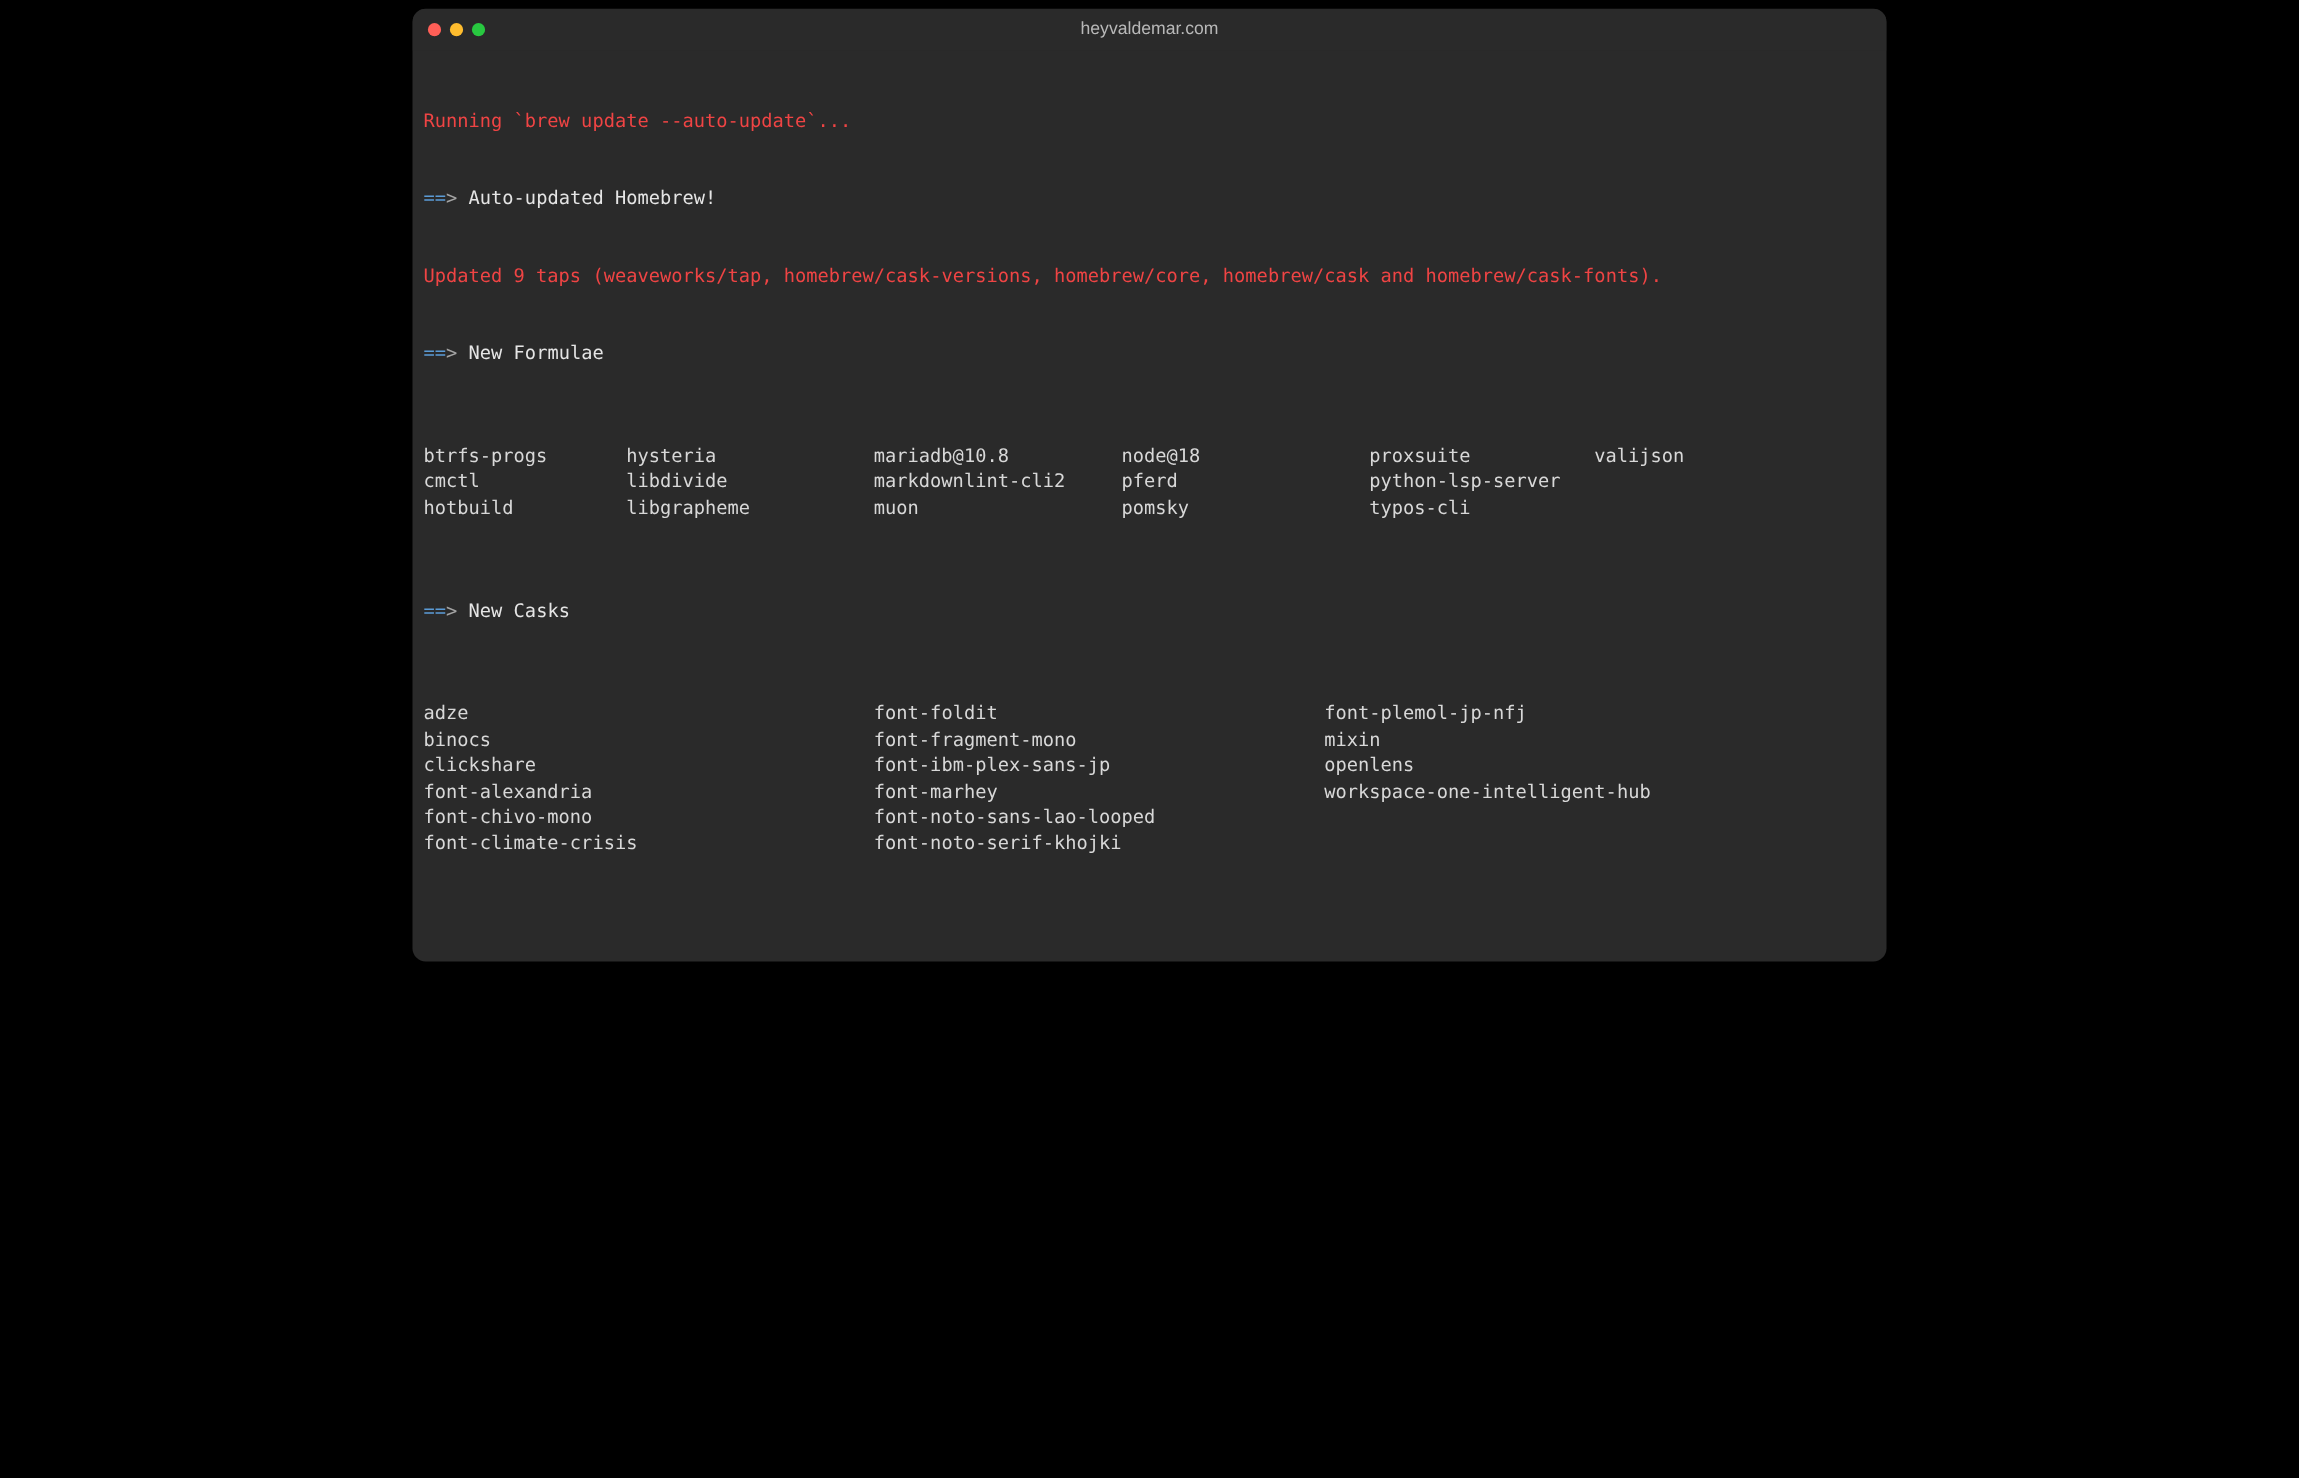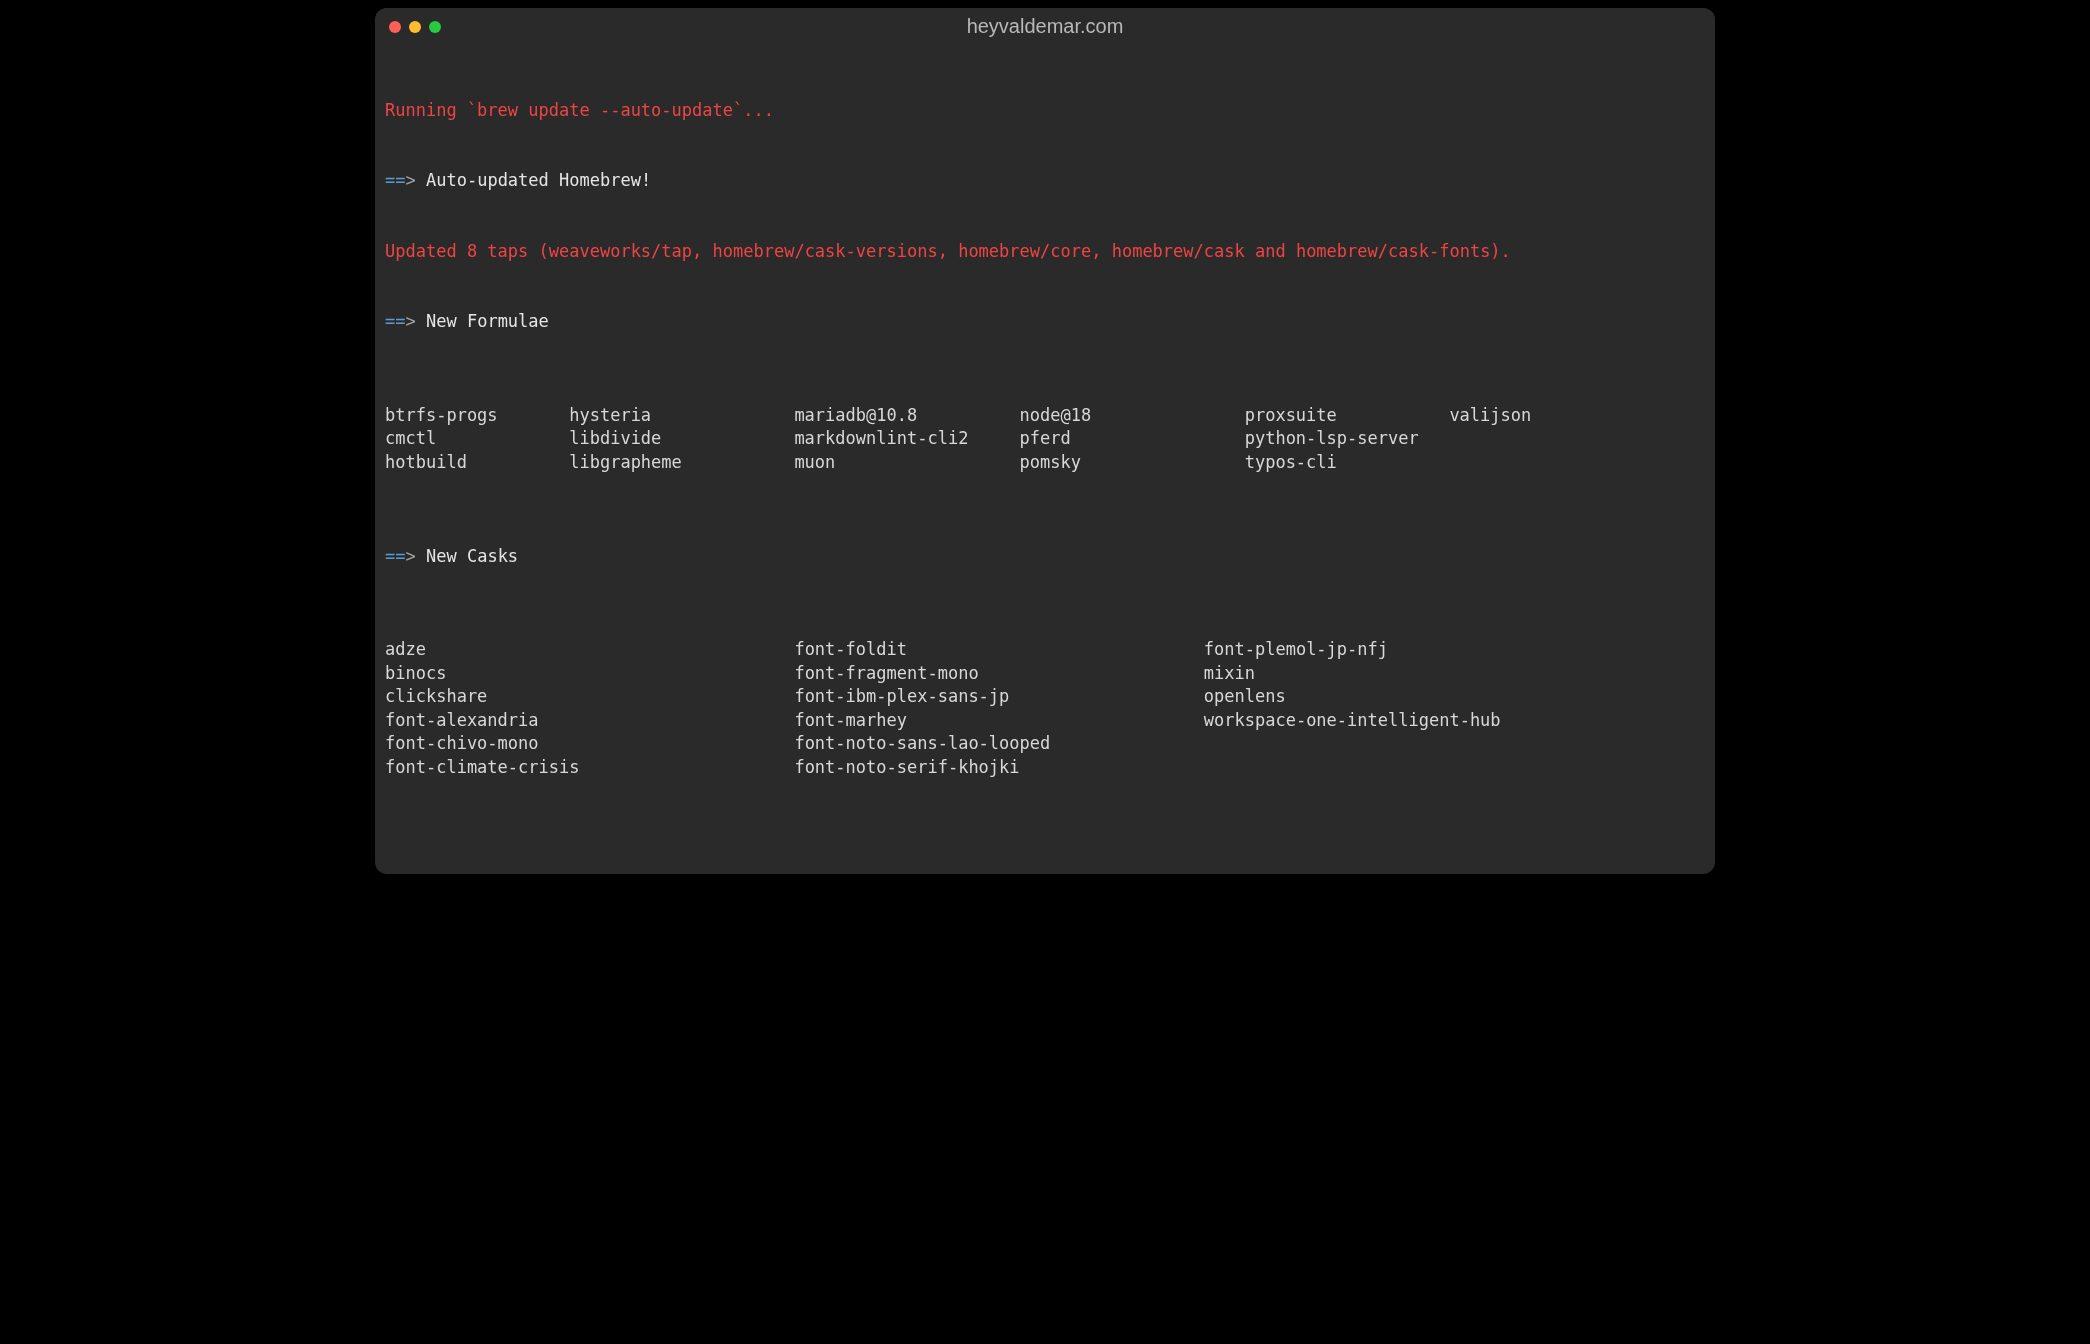--- a/index.html
+++ b/index.html
@@ -40,21 +40,21 @@
     border-radius: 50%;
   }
   .light.red { background: #ff5f57; }
   .light.yellow { background: #febc2e; }
   .light.green { background: #28c840; }
   .window-title {
     position: absolute;
     left: 50%;
     transform: translateX(-50%);
     color: #b8b8b8;
-    font-size: 20px;
+    font-size: 16px;
     font-family: -apple-system, BlinkMacSystemFont, sans-serif;
     font-weight: 500;
   }
   .terminal-body {
     padding: 6px 10px;
     color: #d8d8d8;
     white-space: pre;
     font-variant-ligatures: none;
   }
   .line { display: block; min-height: 1.38em; }
@@ -89,21 +89,21 @@
       <div class="light red"></div>
       <div class="light yellow"></div>
       <div class="light green"></div>
     </div>
     <div class="window-title">heyvaldemar.com</div>
   </div>
 
   <div class="terminal-body">
     <span class="line dim">Running `brew update --auto-update`...</span>
     <span class="line"><span class="arrow">==</span><span class="arrow-gt">&gt;</span> <span class="heading">Auto-updated Homebrew!</span></span>
-    <span class="line dim">Updated 8 taps (weaveworks/tap, homebrew/cask-versions, homebrew/core, homebrew/cask and homebrew/cask-fonts).</span>
+    <span class="line dim">Updated 9 taps (weaveworks/tap, homebrew/cask-versions, homebrew/core, homebrew/cask and homebrew/cask-fonts).</span>
     <span class="line"><span class="arrow">==</span><span class="arrow-gt">&gt;</span> <span class="heading">New Formulae</span></span>
 
     <div id="formulae-block"><span class="line cols"><span class="col col6-1">btrfs-progs</span><span class="col col6-2">hysteria</span><span class="col col6-3">mariadb@10.8</span><span class="col col6-4">node@18</span><span class="col col6-5">proxsuite</span><span class="col col6-6">valijson</span></span><span class="line cols"><span class="col col6-1">cmctl</span><span class="col col6-2">libdivide</span><span class="col col6-3">markdownlint-cli2</span><span class="col col6-4">pferd</span><span class="col col6-5">python-lsp-server</span><span class="col col6-6"></span></span><span class="line cols"><span class="col col6-1">hotbuild</span><span class="col col6-2">libgrapheme</span><span class="col col6-3">muon</span><span class="col col6-4">pomsky</span><span class="col col6-5">typos-cli</span><span class="col col6-6"></span></span></div>
 
     <span class="line"><span class="arrow">==</span><span class="arrow-gt">&gt;</span> <span class="heading">New Casks</span></span>
 
     <div id="casks-block"><span class="line cols"><span class="col col3-1">adze</span><span class="col col3-2">font-foldit</span><span class="col col3-3">font-plemol-jp-nfj</span></span><span class="line cols"><span class="col col3-1">binocs</span><span class="col col3-2">font-fragment-mono</span><span class="col col3-3">mixin</span></span><span class="line cols"><span class="col col3-1">clickshare</span><span class="col col3-2">font-ibm-plex-sans-jp</span><span class="col col3-3">openlens</span></span><span class="line cols"><span class="col col3-1">font-alexandria</span><span class="col col3-2">font-marhey</span><span class="col col3-3">workspace-one-intelligent-hub</span></span><span class="line cols"><span class="col col3-1">font-chivo-mono</span><span class="col col3-2">font-noto-sans-lao-looped</span><span class="col col3-3"></span></span><span class="line cols"><span class="col col3-1">font-climate-crisis</span><span class="col col3-2">font-noto-serif-khojki</span><span class="col col3-3"></span></span></div>
 
     
     

